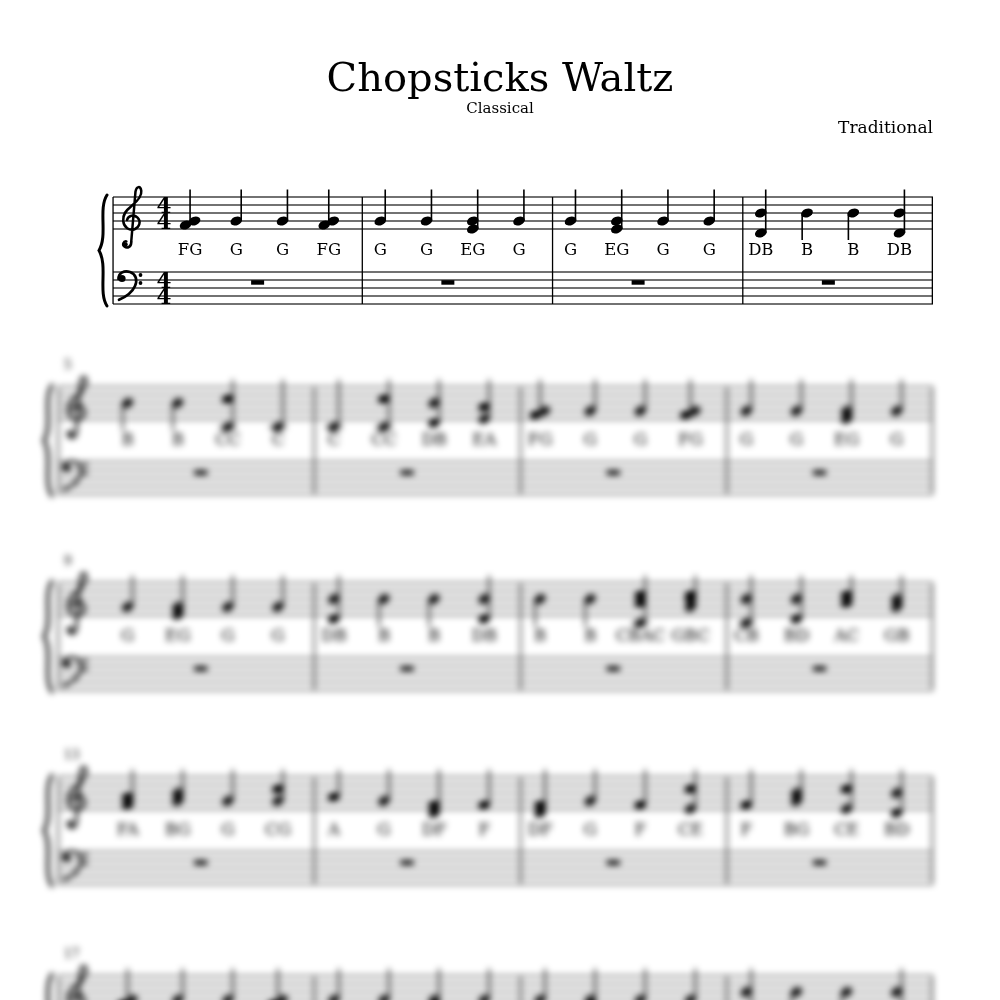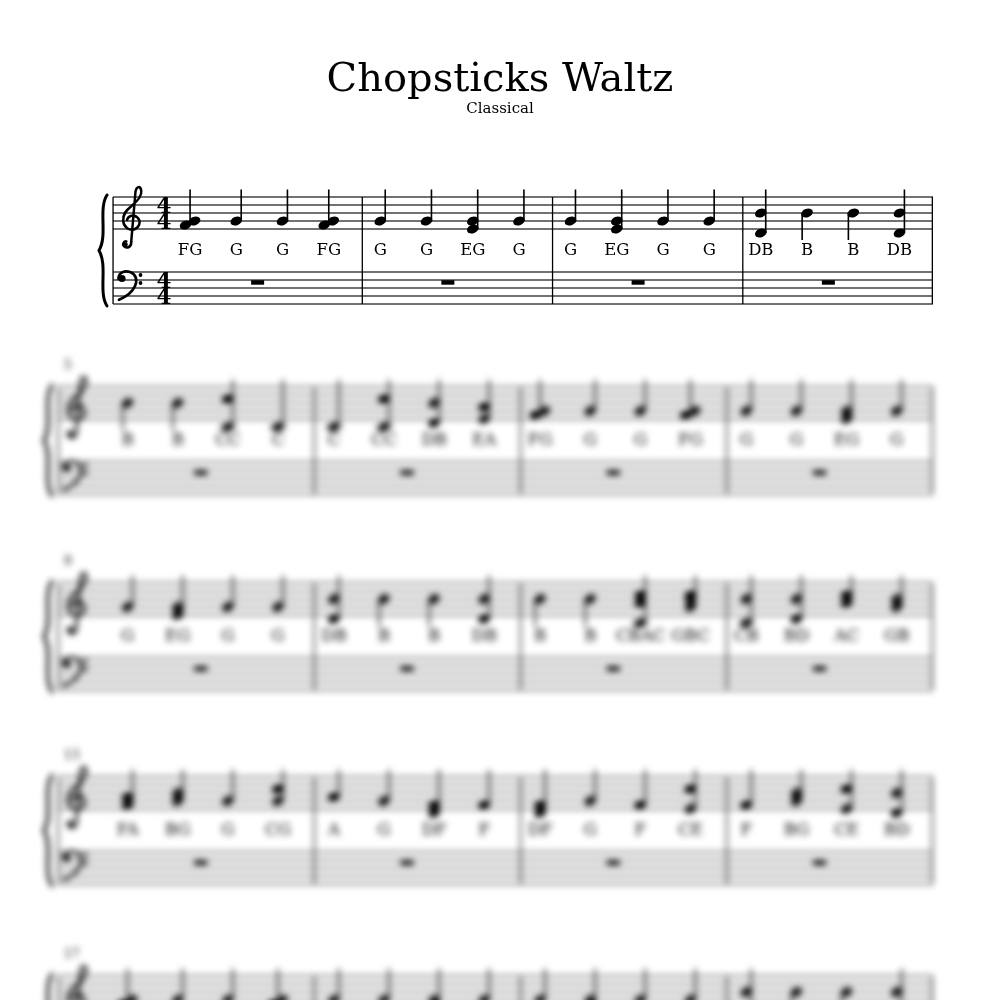--- a/index.html
+++ b/index.html
@@ -11,20 +11,21 @@
   .composer{position:absolute;top:117px;left:0;width:933px;text-align:right;font-size:17px;}
   .system{position:absolute;left:0;}
   .system.blurred{filter:blur(3.4px);}
 </style>
 </head>
 <body>
 
 <div class="page">
   <div class="title">Chopsticks Waltz</div>
   <div class="subtitle">Classical</div>
+  <div class="composer">Traditional</div>
   <div id="sheet">
       <svg width="1000" height="178" class="system" style="top: 153px;">
         <g transform="translate(0,44)" fill="#000000" stroke="none">
           <path d="M10,-2 C1,12 11,38 2,53.5 C11,69 1,95 10,109" fill="none" stroke="#000000" stroke-width="3" stroke-linecap="round" transform="translate(97,0)"></path>
           <g>
             <rect x="113" y="-0.55" width="820" height="1.1"></rect>
             <rect x="113" y="74.45" width="820" height="1.1"></rect>
             <rect x="113" y="7.45" width="820" height="1.1"></rect>
             <rect x="113" y="82.45" width="820" height="1.1"></rect>
             <rect x="113" y="15.45" width="820" height="1.1"></rect>

